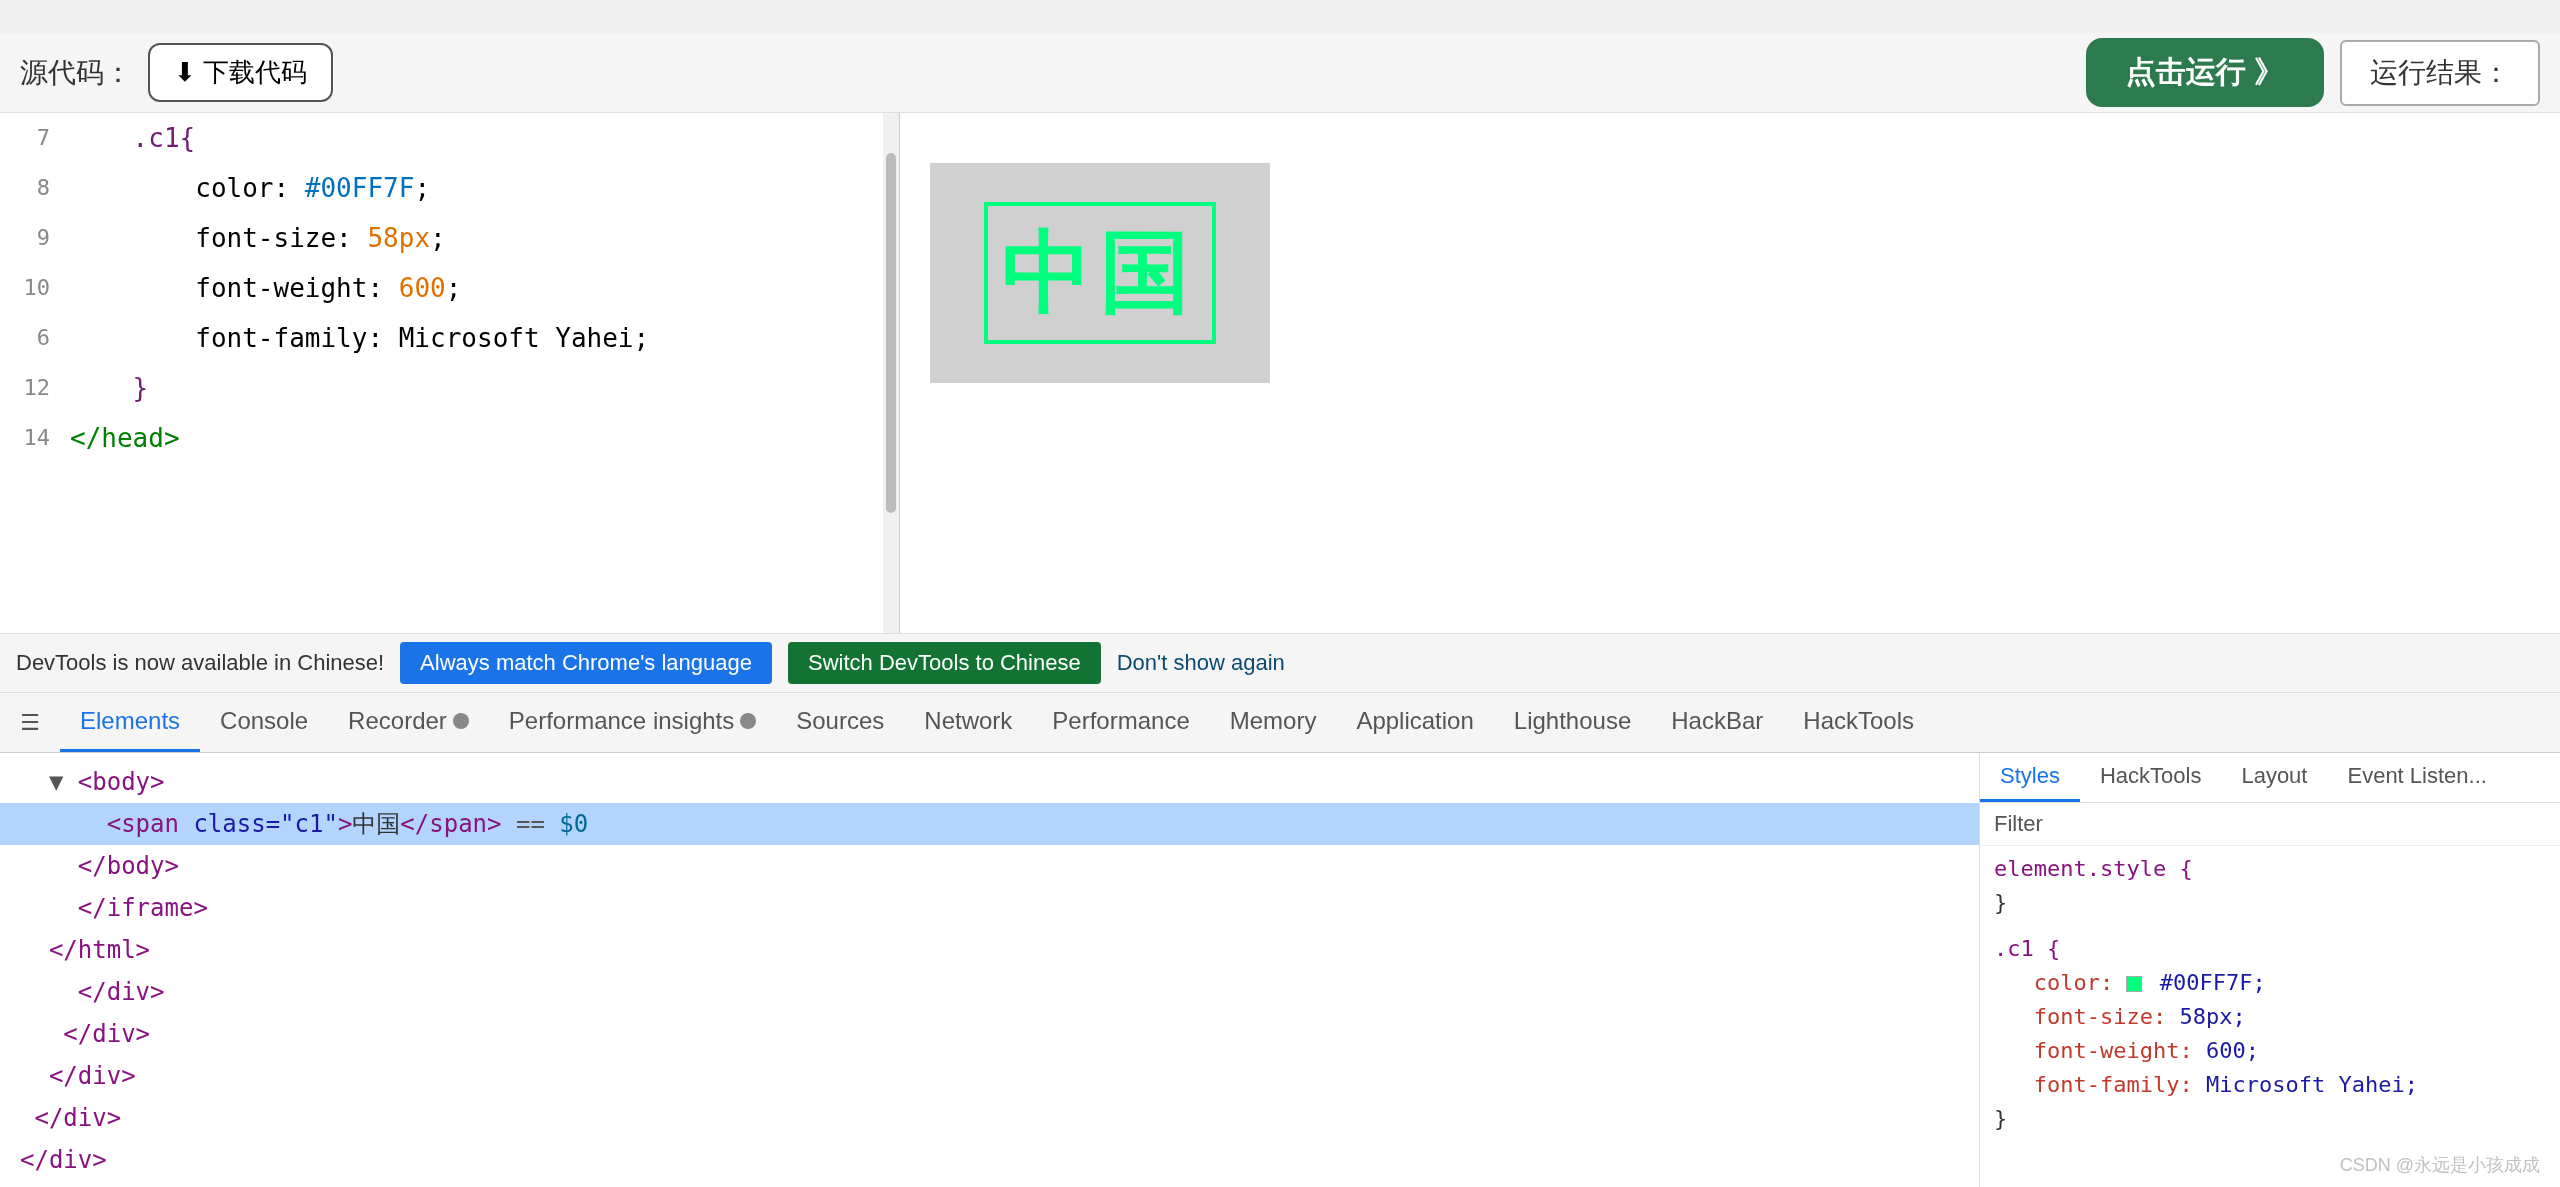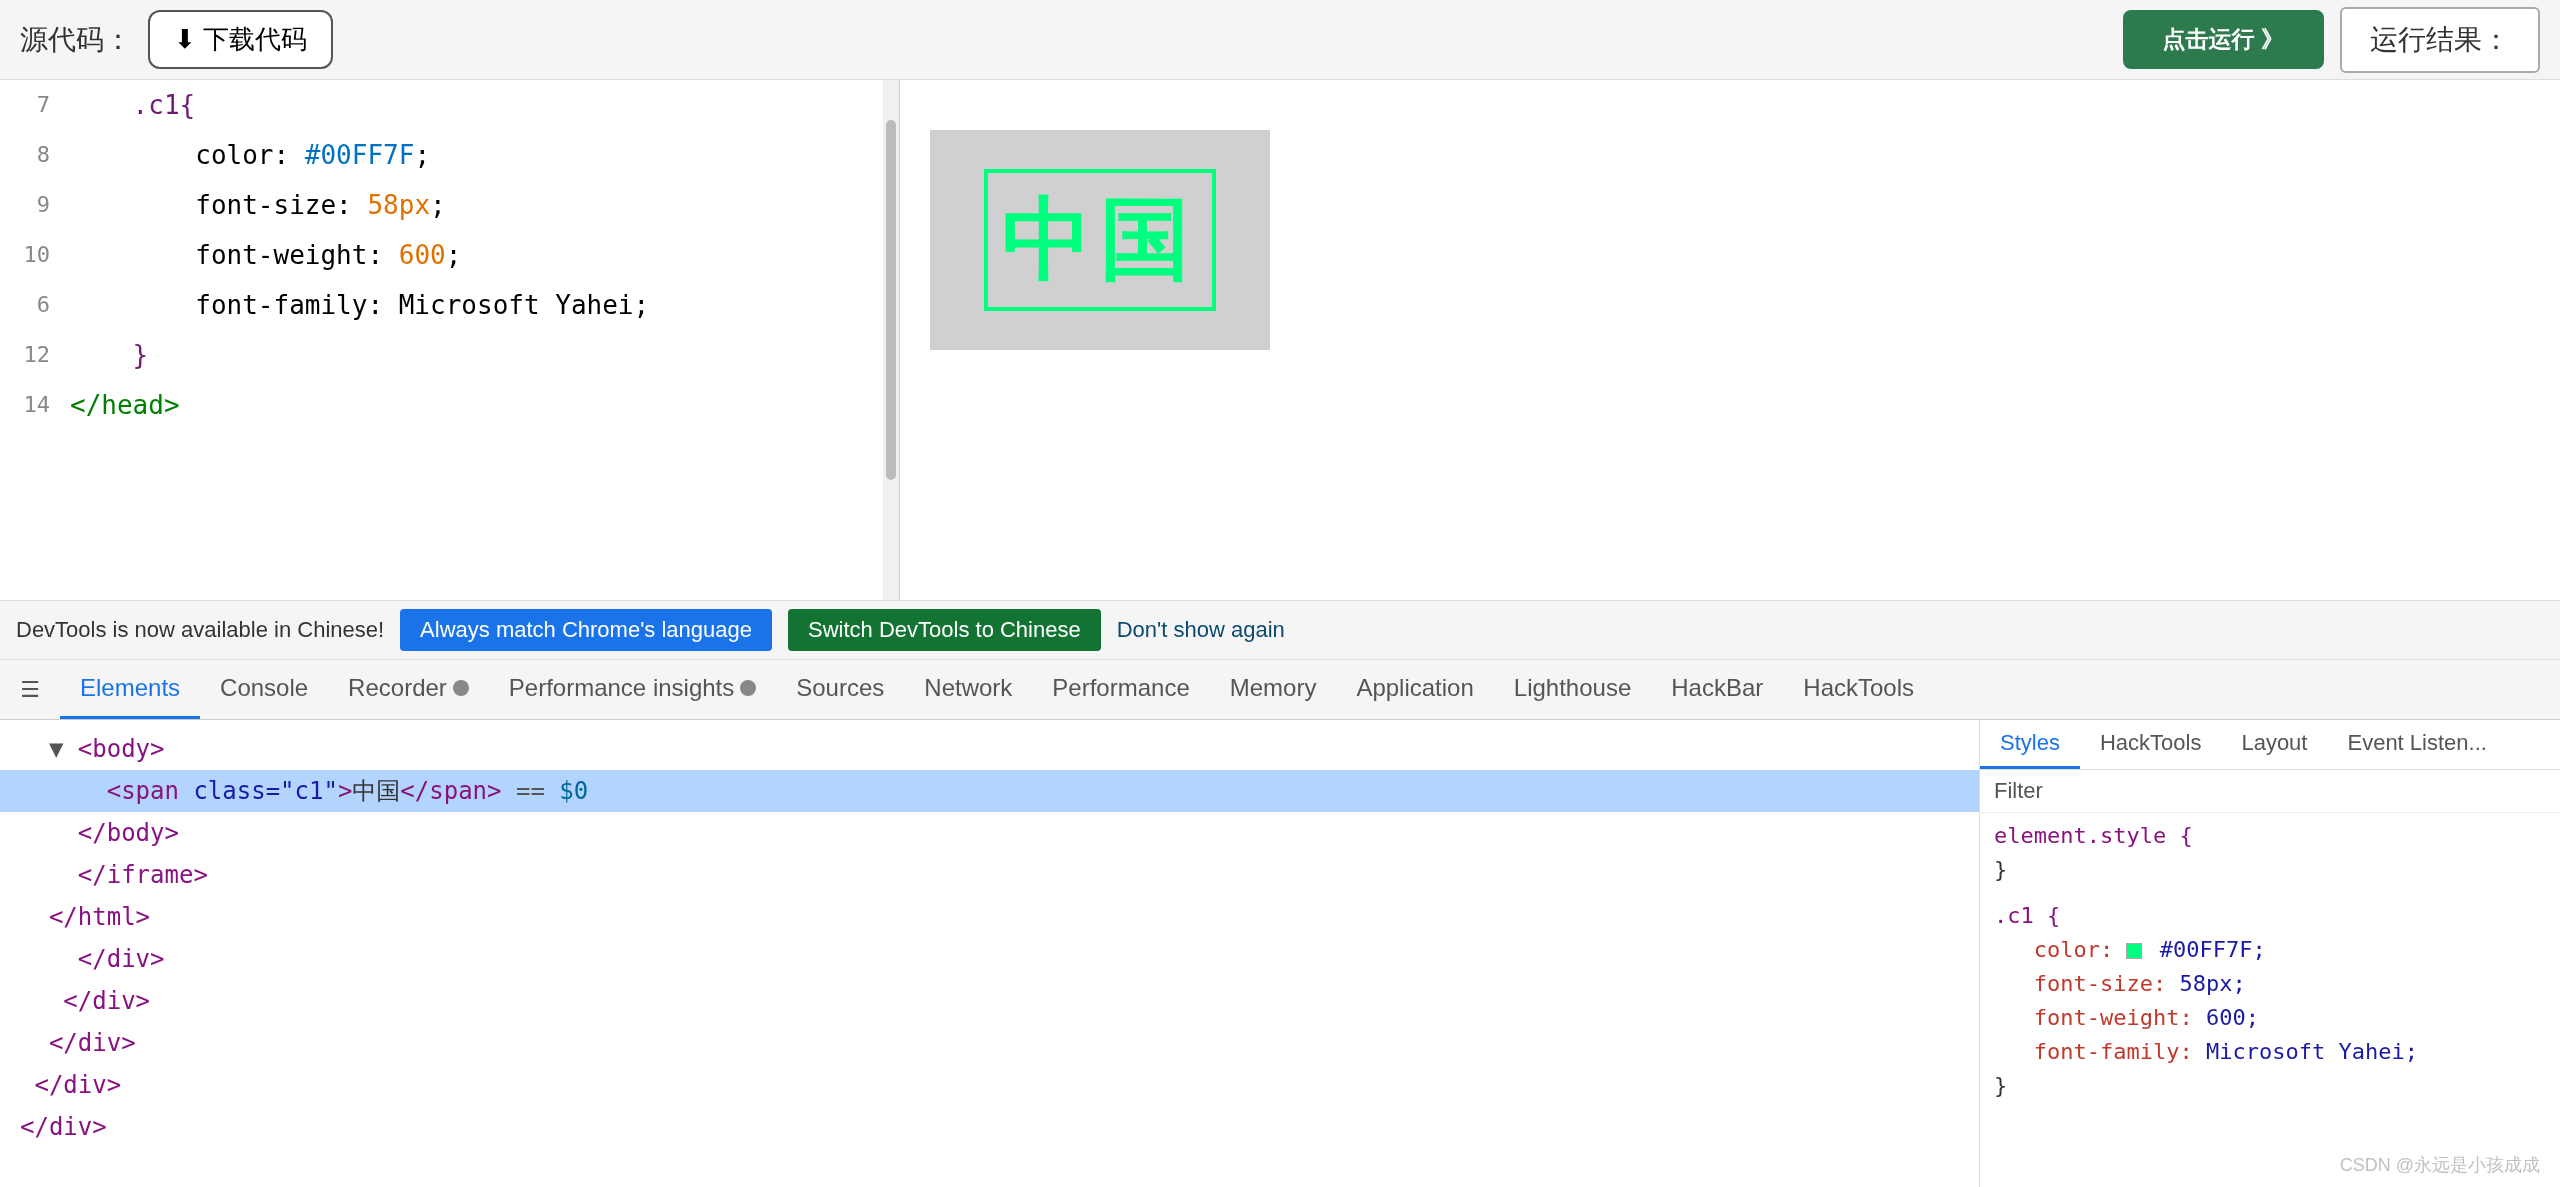--- a/index.html
+++ b/index.html
@@ -7,41 +7,42 @@
 
     
     .top-bar {
       display: flex;
       align-items: center;
       background: #f5f5f5;
       padding: 10px 20px;
       gap: 16px;
       border-bottom: 1px solid #ddd;
       height: 80px;
+      margin-top: 33px;
     }
     .btn-download {
       display: flex;
       align-items: center;
       gap: 8px;
       background: white;
       border: 2px solid #555;
       border-radius: 12px;
       padding: 10px 24px;
       font-size: 26px;
       cursor: pointer;
       font-family: sans-serif;
     }
     .btn-run {
       margin-left: auto;
       background: #2d7a4e;
       color: white;
       border: none;
-      border-radius: 8px;
+      border-radius: 16px;
       padding: 14px 40px;
-      font-size: 23px;
+      font-size: 30px;
       cursor: pointer;
       font-family: sans-serif;
       font-weight: bold;
     }
     .btn-result {
       background: white;
       border: 2px solid #aaa;
       border-radius: 6px;
       padding: 12px 28px;
       font-size: 28px;

